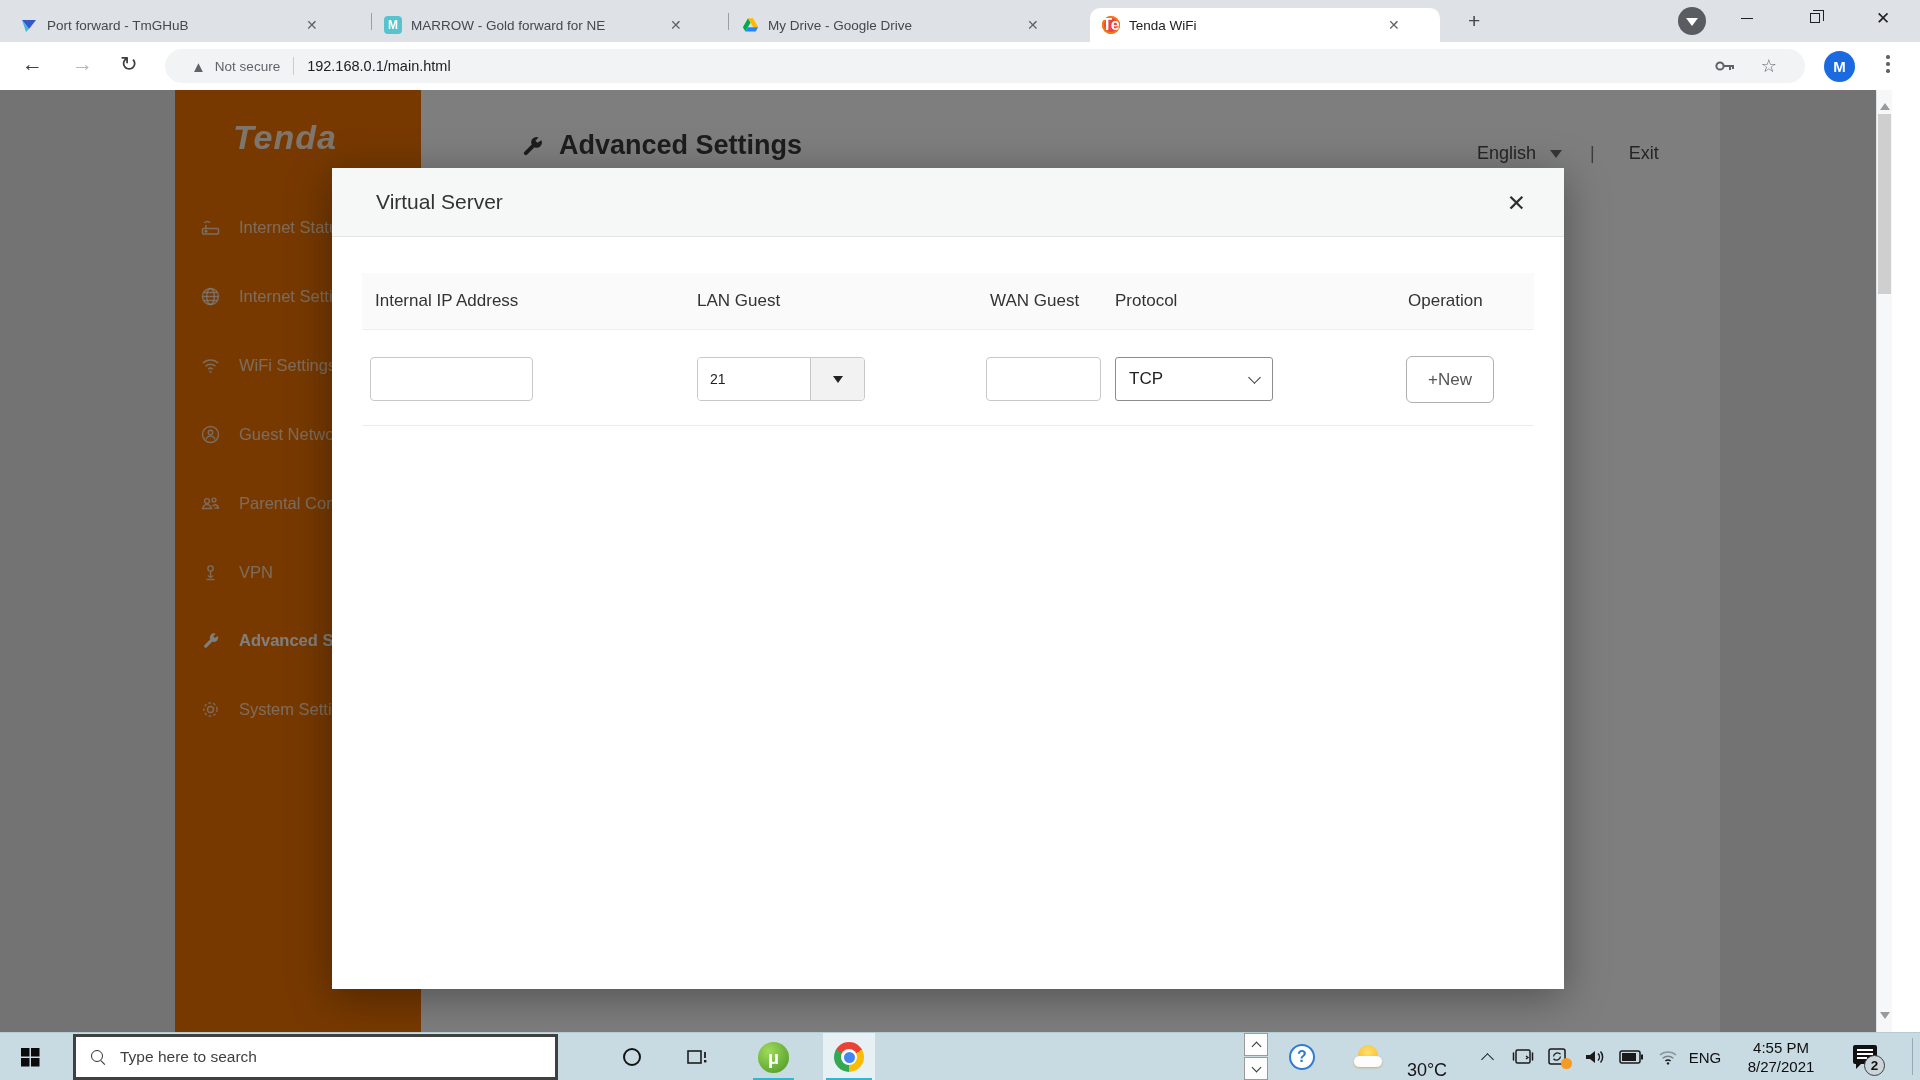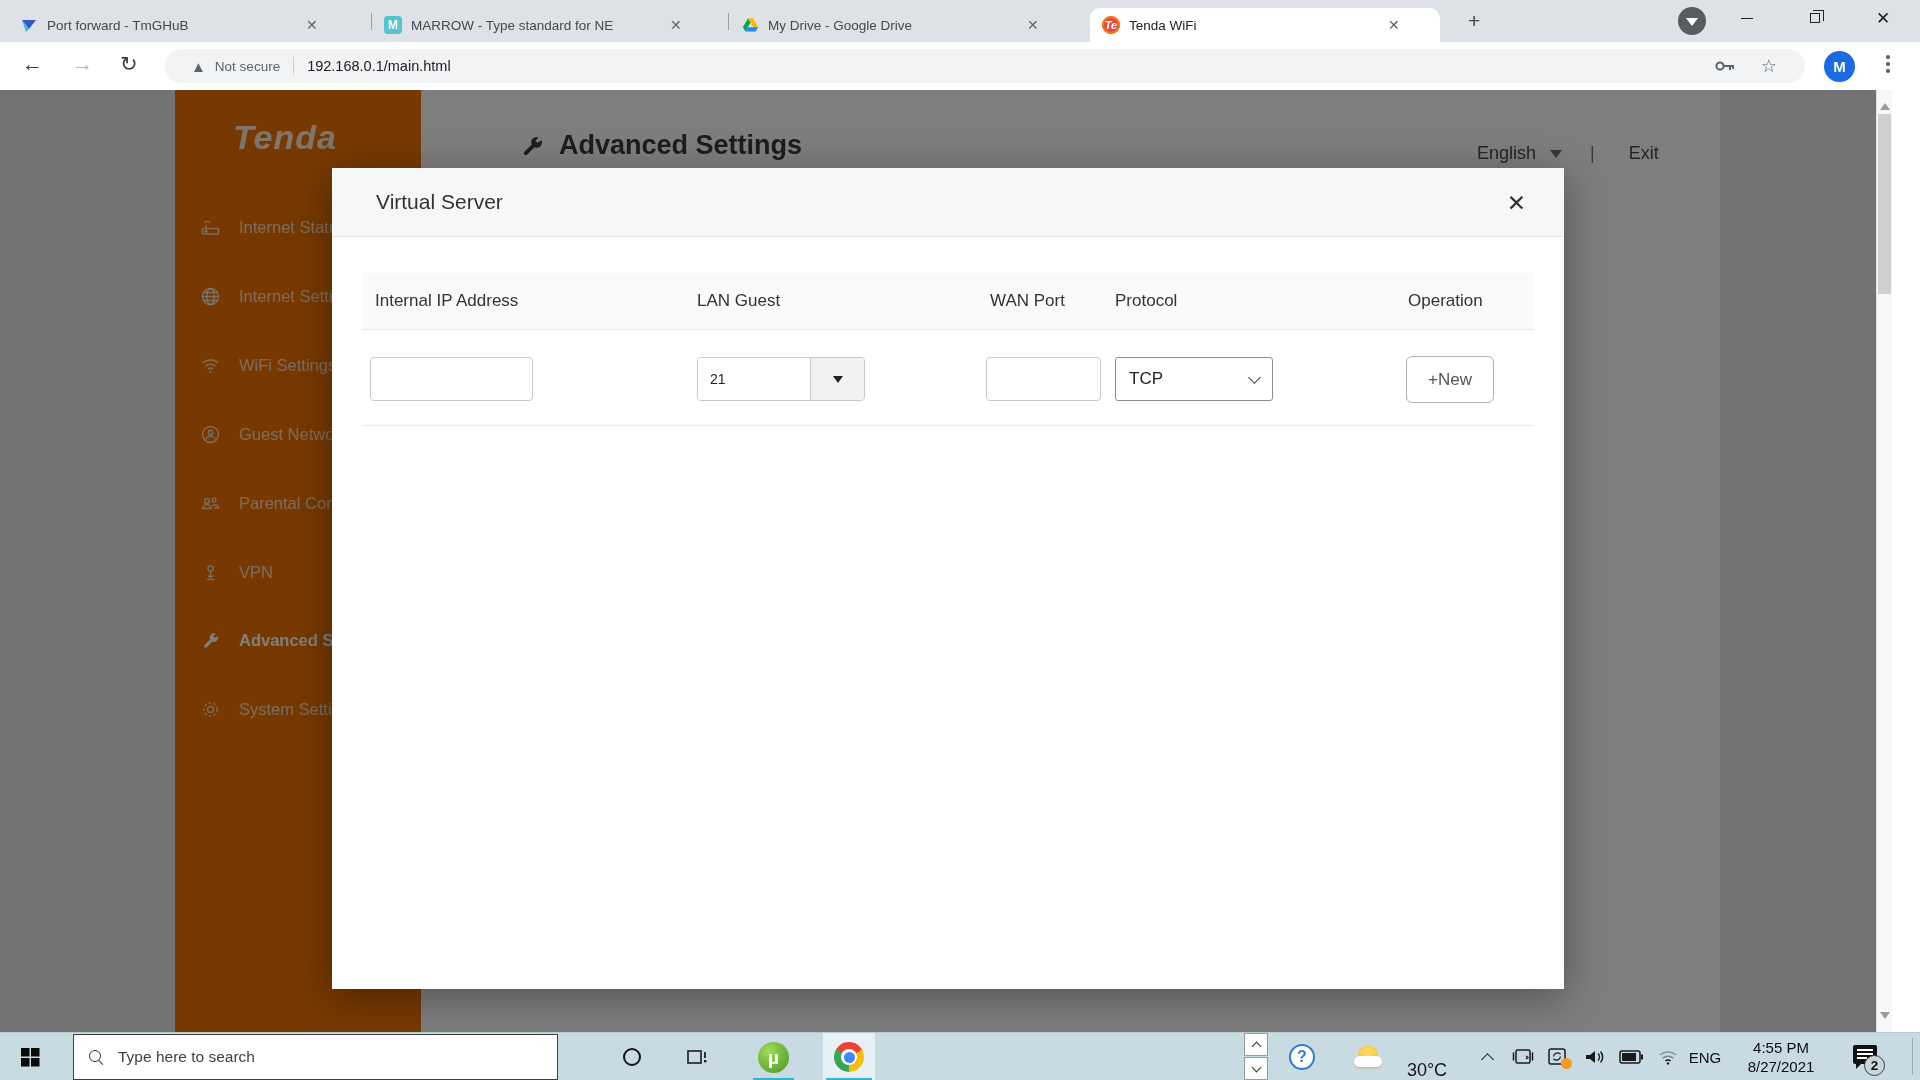--- a/index.html
+++ b/index.html
@@ -10,22 +10,22 @@
   
   .tabstrip{ position:absolute; top:0; left:0; width:1920px; height:42px; background:#dee1e6; }
   .tab{ position:absolute; top:8px; height:34px; display:flex; align-items:center; gap:9px;
         padding:0 12px; font-size:13.5px; color:#45494d; }
   .tab .title{ flex:1; overflow:hidden; white-space:nowrap; max-width:250px; }
   .tab .tabclose{ font-size:14px; color:#5f6368; cursor:default; }
   .tab.active{ background:#fff; border-radius:10px 10px 0 0; color:#202124; }
   .tabsep{ position:absolute; top:13px; width:1px; height:17px; background:#9aa0a6; }
   .favicon{ width:18px; height:18px; flex:0 0 auto; display:flex; align-items:center; justify-content:center; }
   .fav-marrow{ background:#56c3cf; border-radius:4px; color:#fff; font-size:12px; font-weight:bold; }
-  .fav-tenda{ background:#ef4444; border-radius:50% 50% 50% 50%; color:#fff; font-size:11px;
-              font-style:italic; font-weight:bold; box-shadow:0 0 0 2px #ef7d0f inset; }
+  .fav-tenda{ background:#ef4444; border-radius:50% 50% 50% 50%; color:#fff; font-size:16px;
+              font-weight:bold; box-shadow:0 0 0 2px #ef7d0f inset; }
   .newtab{ position:absolute; left:1468px; top:9px; font-size:21px; color:#45494d; }
   .updatedot{ position:absolute; left:1678px; top:7px; width:28px; height:28px; border-radius:50%;
               background:#595c60; display:flex; align-items:center; justify-content:center; }
   .updatedot .tri{ width:0; height:0; border:6px solid transparent; border-top:8px solid #fff; margin-top:7px; }
   .winctl{ position:absolute; top:0; width:46px; height:36px; display:flex; align-items:center; justify-content:center; color:#202124; }
   .wc-min{ left:1724px; } .wc-min i{ display:block; width:12px; height:0; border-top:1.6px solid #202124; }
   .wc-rest{ left:1792px; } .wc-rest i{ display:block; width:10px; height:10px; border:1.4px solid #202124; position:relative; background:#dee1e6;}
   .wc-rest i::before{ content:""; position:absolute; left:2px; top:-4.5px; width:10px; height:10px; border:1.4px solid #202124; border-left:none; border-bottom:none; }
   .wc-close{ left:1860px; font-size:17px; }
 
@@ -97,21 +97,21 @@
   .sb-up{ position:absolute; top:8px; left:3px; width:0; height:0; border:5px solid transparent; border-bottom:7px solid #9a9a9a; }
   .sb-dn{ position:absolute; bottom:8px; left:3px; width:0; height:0; border:5px solid transparent; border-top:7px solid #9a9a9a; }
   .sb-thumb{ position:absolute; top:24px; left:1px; width:13px; height:180px; background:#cfcfcf; }
 
   
   .taskbar{ position:absolute; left:0; bottom:0; width:1920px; height:48px; background:#c8dae2; border-top:1px solid #b6cbd4; }
   .startbtn{ position:absolute; left:0; top:0; width:60px; height:48px; display:flex; align-items:center; justify-content:center; }
   .winlogo{ width:19px; height:19px;
      background-image:linear-gradient(#0b0b0b,#0b0b0b),linear-gradient(#0b0b0b,#0b0b0b),linear-gradient(#0b0b0b,#0b0b0b),linear-gradient(#0b0b0b,#0b0b0b);
      background-size:8.5px 8.5px; background-position:0 0,10.5px 0,0 10.5px,10.5px 10.5px; background-repeat:no-repeat; }
-  .tsearch{ position:absolute; left:73px; top:1px; width:485px; height:46px; background:#fff; border:1px solid #404040;
+  .tsearch{ position:absolute; left:73px; top:1px; width:485px; height:46px; background:#fff; border:3px solid #404040;
             display:flex; align-items:center; gap:14px; padding-left:15px; }
   .mag{ position:relative; width:15px; height:15px; flex:0 0 auto; }
   .mag::before{ content:""; position:absolute; left:0; top:0; width:10px; height:10px; border:1.8px solid #333; border-radius:50%; }
   .mag::after{ content:""; position:absolute; left:10px; top:10px; width:6px; height:0; border-top:1.8px solid #333; transform:rotate(45deg); transform-origin:left top; }
   .tsearch input{ border:none; outline:none; font-size:15.5px; font-family:inherit; color:#333; width:400px; background:transparent; }
   .tsearch input::placeholder{ color:#3f3f3f; opacity:1; }
   .tbicon{ position:absolute; top:0; height:48px; display:flex; align-items:center; justify-content:center; }
   .cortana{ left:612px; width:40px; } .cortana i{ width:18px; height:18px; border:2.6px solid #141414; border-radius:50%; }
   .taskview{ left:678px; width:40px; }
   .tile{ position:absolute; top:0; height:48px; }
@@ -165,21 +165,21 @@
             <path fill="#3457c9" d="M1 3h14L8 12z"></path>
             <path fill="#45b6e0" d="M1 3l7 9-3 3z"></path>
           </svg>
       </span>
       <span class="title">Port forward - TmGHuB</span>
       <span class="tabclose">✕</span>
     </div>
     <div class="tabsep" style="left:371px;"></div>
     <div class="tab" style="left:372px;width:352px;">
       <span class="favicon fav-marrow">M</span>
-      <span class="title">MARROW - Type standard for NE</span>
+      <span class="title">MARROW - Gold forward for NE</span>
       <span class="tabclose">✕</span>
     </div>
     <div class="tabsep" style="left:728px;"></div>
     <div class="tab" style="left:729px;width:356px;">
       <span class="favicon">
         <svg width="17" height="16" viewBox="0 0 24 21">
           <path fill="#00ac47" d="M8.5 1 1.2 13.7 4.8 19.8 12.1 7.1 Z"></path>
           <path fill="#ffba00" d="M8.5 1 H15.5 L22.8 13.7 H15.8 Z"></path>
           <path fill="#2684fc" d="M4.8 19.8 8.3 13.7 H22.8 L19.3 19.8 Z"></path>
         </svg>
@@ -321,21 +321,21 @@
 
     <div class="modal">
       <div class="modal-head">
         <span class="modal-title">Virtual Server</span>
         <span class="modal-close">✕</span>
       </div>
 
       <div class="thead">
         <span class="th" style="left:13px;">Internal IP Address</span>
         <span class="th" style="left:335px;">LAN Guest</span>
-        <span class="th" style="left:628px;">WAN Port</span>
+        <span class="th" style="left:628px;">WAN Guest</span>
         <span class="th" style="left:753px;">Protocol</span>
         <span class="th" style="left:1046px;">Operation</span>
       </div>
 
       <div class="trow">
         <input class="txt" style="left: 8px; width: 163px;" value="">
         <div class="combo">
           <input value="21" style="">
           <span class="dd">
               <i></i>

